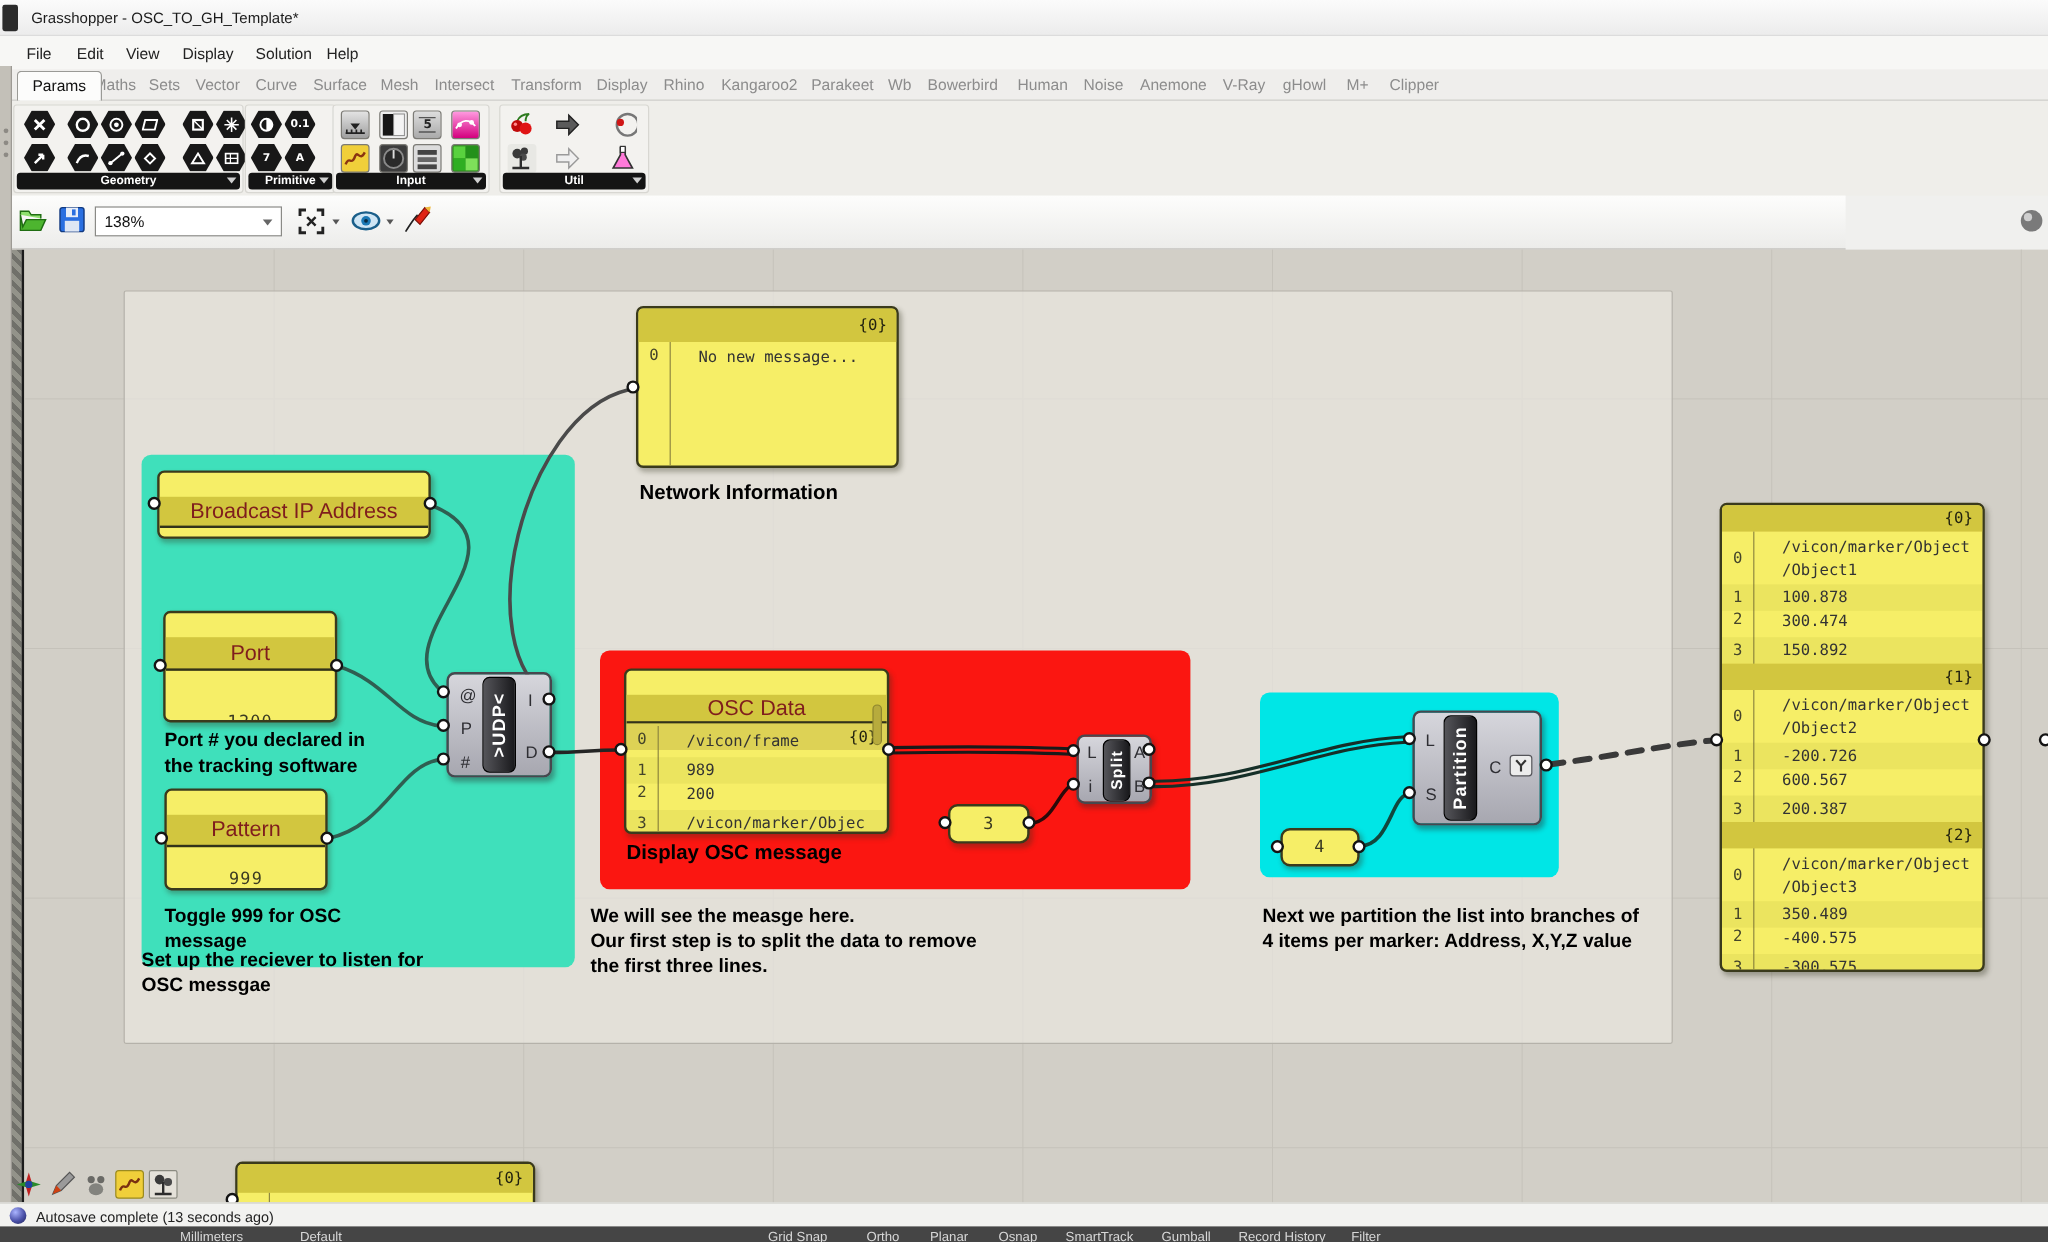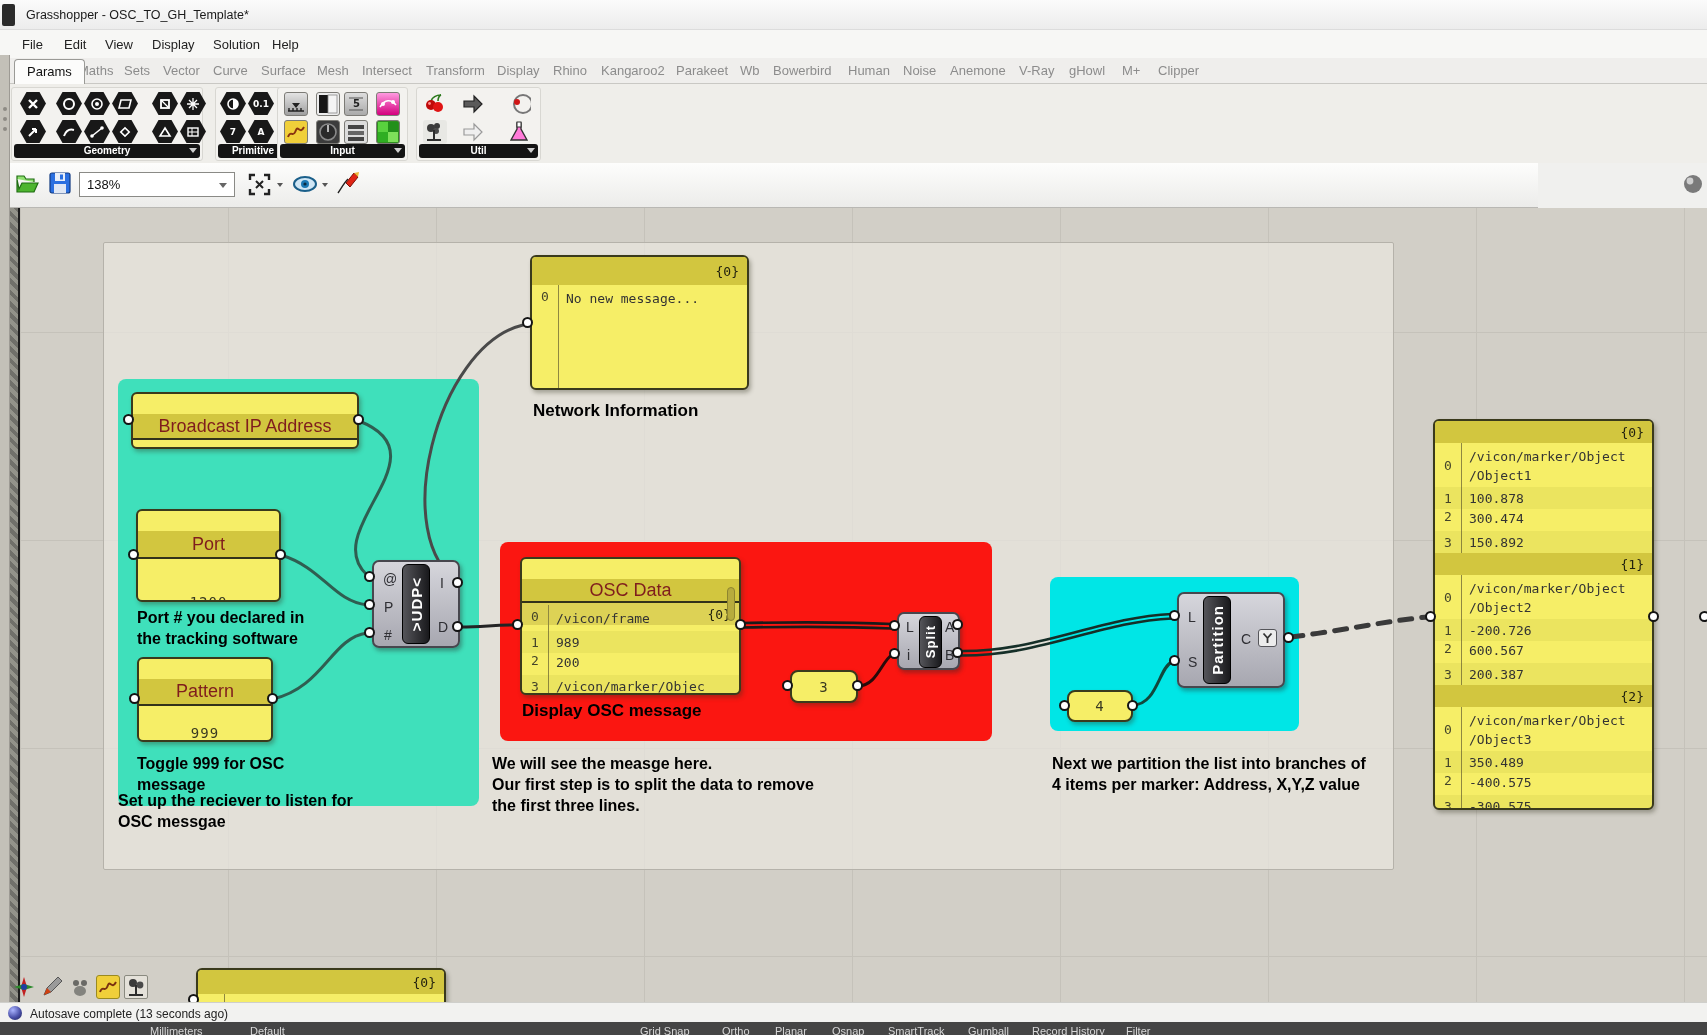--- a/index.html
+++ b/index.html
@@ -64,21 +64,21 @@
     box-shadow:2px 3px 4px rgba(50,50,30,.35);z-index:3;overflow:hidden;}
   .band{background:#d2c63f;border-bottom:2px solid #32321a;text-align:center;font-size:18px;
     color:#7f1d1d;display:flex;align-items:center;justify-content:center;margin-top:20px;}
   .hdr{background:#d2c63f;font-family:"DejaVu Sans Mono",monospace;font-size:13px;color:#22220f;
     text-align:right;padding-right:8px;display:flex;align-items:center;justify-content:flex-end;}
   .mono{font-family:"DejaVu Sans Mono",monospace;letter-spacing:1px;color:#3a3a22;}
   .vcenter{display:flex;align-items:center;justify-content:center;}
   .prow{position:absolute;left:0;right:0;display:flex;font-family:"DejaVu Sans Mono",monospace;
     font-size:13px;color:#333;}
   .idx{width:26px;text-align:center;flex:none;color:#44442a;}
-  .cell{padding-left:8px;white-space:pre-line;line-height:19px;}
+  .cell{padding-left:24px;white-space:pre-line;line-height:19px;}
   .idxline{position:absolute;left:26px;top:0;bottom:0;width:1px;background:#8f8840;}
   .altrow{background:rgba(120,110,10,.08);}
   .pc{position:absolute;width:11px;height:11px;border-radius:50%;background:#fff;
     border:2.5px solid #141414;z-index:6;}
   
   .comp{position:absolute;background:linear-gradient(#d6d6dc,#a7a7b0);border:2px solid #47474e;
     border-radius:7px;box-shadow:2px 3px 4px rgba(40,40,40,.4);z-index:3;}
   .capsule{position:absolute;background:linear-gradient(90deg,#55555a,#19191c);border:1px solid #000;
     border-radius:6px;display:flex;align-items:center;justify-content:center;}
   .vtext{writing-mode:vertical-rl;transform:rotate(180deg);color:#fff;font-weight:bold;
@@ -209,21 +209,21 @@
         </span>
       <span class="hex" style="left:168px;top:32px;">
           <svg width="14" height="12">
             <rect x="2" y="2" width="10" height="8" stroke="#fff" stroke-width="1.4" fill="none"></rect>
             <path d="M6 2 L6 10 M2 6 L12 6" stroke="#fff" stroke-width="1"></path>
           </svg>
         </span>
       <div class="rlabel"><span>Geometry</span><span class="dd"></span></div>
     </div>
 
-    <div class="rgroup" style="left:215px;width:76px;">
+    <div class="rgroup" style="left:204px;width:76px;">
       <span class="hex" style="left:4px;top:4px;">
           <svg width="14" height="14">
             <circle cx="7" cy="7" r="5" stroke="#fff" stroke-width="1.6" fill="none"></circle>
             <path d="M7 2 A5 5 0 0 1 7 12 Z" fill="#fff"></path>
           </svg>
         </span>
       <span class="hex" style="left:32px;top:4px;">
           <span class="hextxt">0.1</span>
         </span>
       <span class="hex" style="left:4px;top:32px;">

